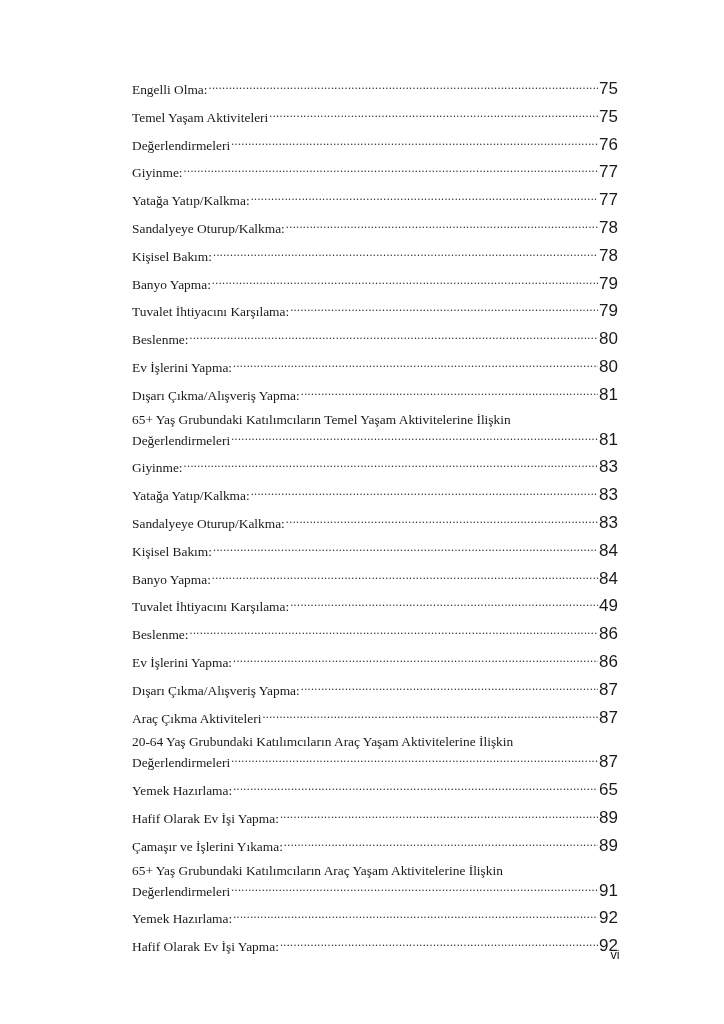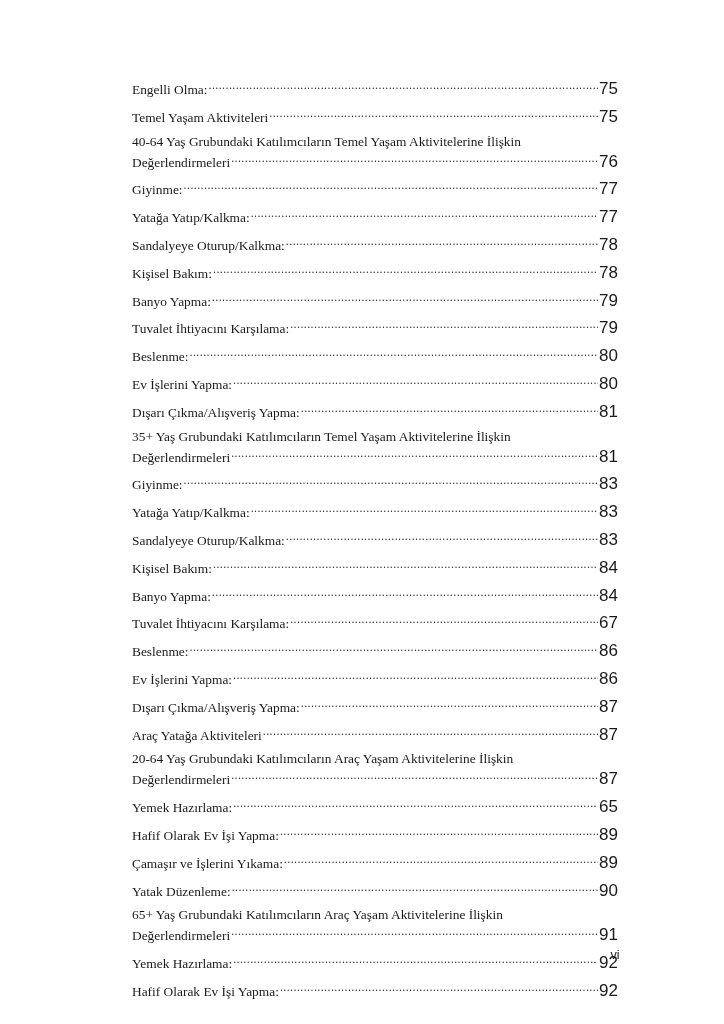--- a/index.html
+++ b/index.html
@@ -93,21 +93,20 @@
         </div>
       </div>
       <div class="entry">
         <div class="row">
           <span class="label">Temel Yaşam Aktiviteleri </span>
           <span class="leader"></span>
           <span class="pnum">75</span>
         </div>
       </div>
       <div class="entry">
-        <span class="line1">40-64 Yaş Grubundaki Katılımcıların Temel Yaşam Aktivitelerine İlişkin</span>
         <div class="row">
           <span class="label">Değerlendirmeleri </span>
           <span class="leader"></span>
           <span class="pnum">76</span>
         </div>
       </div>
       <div class="entry">
         <div class="row">
           <span class="label">Giyinme:</span>
           <span class="leader"></span>
@@ -164,21 +163,21 @@
         </div>
       </div>
       <div class="entry">
         <div class="row">
           <span class="label">Dışarı Çıkma/Alışveriş Yapma: </span>
           <span class="leader"></span>
           <span class="pnum">81</span>
         </div>
       </div>
       <div class="entry">
-        <span class="line1">35+ Yaş Grubundaki Katılımcıların Temel Yaşam Aktivitelerine İlişkin</span>
+        <span class="line1">65+ Yaş Grubundaki Katılımcıların Temel Yaşam Aktivitelerine İlişkin</span>
         <div class="row">
           <span class="label">Değerlendirmeleri </span>
           <span class="leader"></span>
           <span class="pnum">81</span>
         </div>
       </div>
       <div class="entry">
         <div class="row">
           <span class="label">Giyinme:</span>
           <span class="leader"></span>
@@ -210,21 +209,21 @@
         <div class="row">
           <span class="label">Banyo Yapma:</span>
           <span class="leader"></span>
           <span class="pnum">84</span>
         </div>
       </div>
       <div class="entry">
         <div class="row">
           <span class="label">Tuvalet İhtiyacını Karşılama:</span>
           <span class="leader"></span>
-          <span class="pnum">67</span>
+          <span class="pnum">49</span>
         </div>
       </div>
       <div class="entry">
         <div class="row">
           <span class="label">Beslenme:</span>
           <span class="leader"></span>
           <span class="pnum">86</span>
         </div>
       </div>
       <div class="entry">
@@ -236,21 +235,21 @@
       </div>
       <div class="entry">
         <div class="row">
           <span class="label">Dışarı Çıkma/Alışveriş Yapma: </span>
           <span class="leader"></span>
           <span class="pnum">87</span>
         </div>
       </div>
       <div class="entry">
         <div class="row">
-          <span class="label">Araç Yatağa Aktiviteleri</span>
+          <span class="label">Araç Çıkma Aktiviteleri</span>
           <span class="leader"></span>
           <span class="pnum">87</span>
         </div>
       </div>
       <div class="entry">
         <span class="line1">20-64 Yaş Grubundaki Katılımcıların Araç Yaşam Aktivitelerine İlişkin</span>
         <div class="row">
           <span class="label">Değerlendirmeleri </span>
           <span class="leader"></span>
           <span class="pnum">87</span>
@@ -268,27 +267,20 @@
           <span class="label">Hafif Olarak Ev İşi Yapma: </span>
           <span class="leader"></span>
           <span class="pnum">89</span>
         </div>
       </div>
       <div class="entry">
         <div class="row">
           <span class="label">Çamaşır ve İşlerini Yıkama:</span>
           <span class="leader"></span>
           <span class="pnum">89</span>
-        </div>
-      </div>
-      <div class="entry">
-        <div class="row">
-          <span class="label">Yatak Düzenleme:</span>
-          <span class="leader"></span>
-          <span class="pnum">90</span>
         </div>
       </div>
       <div class="entry">
         <span class="line1">65+ Yaş Grubundaki Katılımcıların Araç Yaşam Aktivitelerine İlişkin</span>
         <div class="row">
           <span class="label">Değerlendirmeleri </span>
           <span class="leader"></span>
           <span class="pnum">91</span>
         </div>
       </div>

